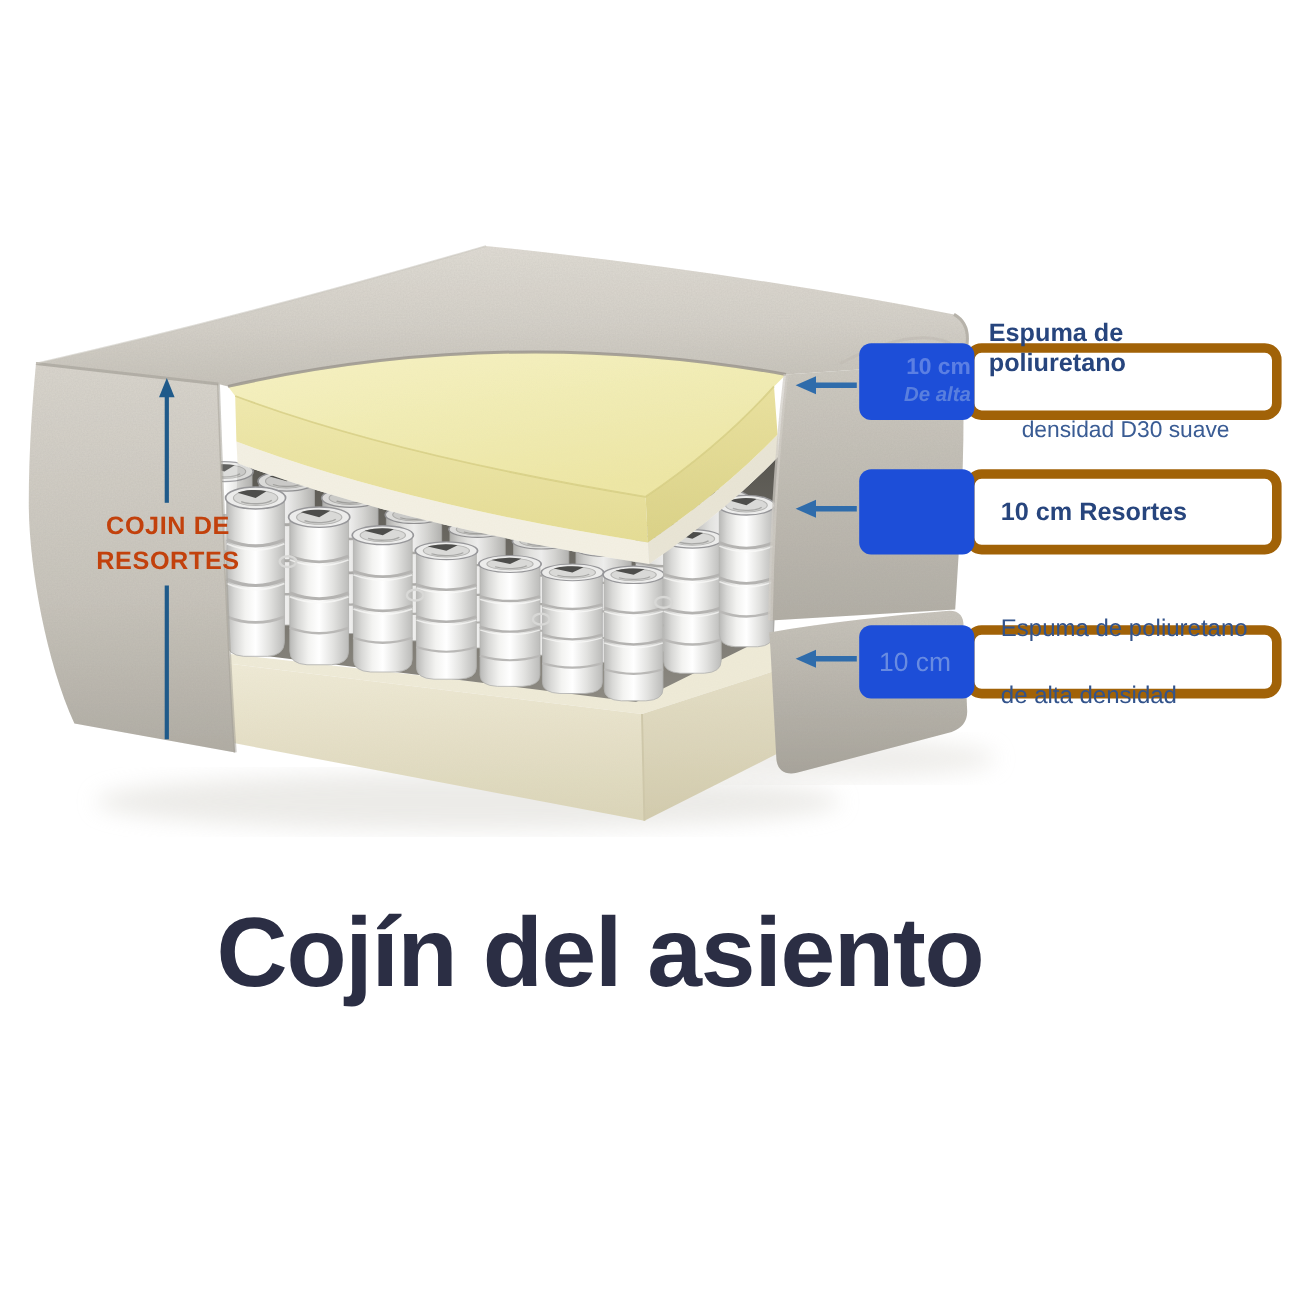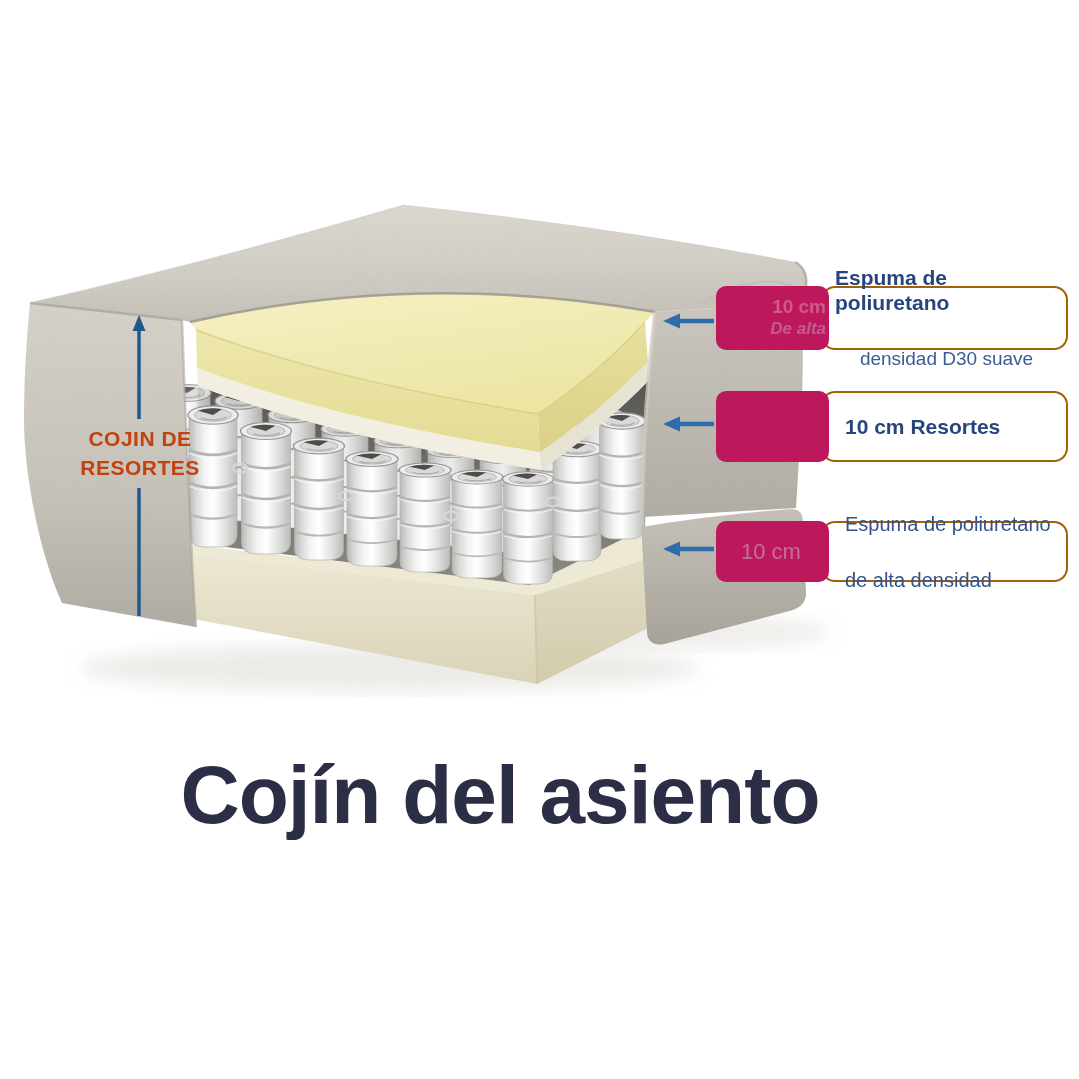--- a/index.html
+++ b/index.html
@@ -9,27 +9,27 @@
 
   
   .side-label{position:absolute;left:66px;top:424px;width:148px;text-align:center;
               font-weight:bold;font-size:21px;line-height:29px;letter-spacing:.5px;color:#c2410c;}
 
   
   .callout{position:absolute;left:716px;width:352px;display:flex;align-items:stretch;}
   .c1{top:286px;height:64px;}
   .c2{top:391px;height:71px;border-radius:25px;}
   .c3{top:521px;height:61px;}
-  .chip{width:113px;background:#be185d;border-radius:10px;margin-right:-8px;position:relative;z-index:2;
+  .chip{width:96px;background:#1d4ed8;border-radius:10px;margin-right:-8px;position:relative;z-index:2;
         overflow:hidden;display:flex;flex-direction:column;justify-content:center;align-items:flex-end;
         padding-right:3px;box-sizing:border-box;}
   .ghost{color:rgba(255,255,255,.28);font-weight:bold;font-size:19px;line-height:22px;white-space:nowrap;}
   .ghost.g2{font-weight:bold;font-style:italic;color:rgba(186,208,232,.38);font-size:17px;}
   .c3 .ghost{font-weight:normal;font-size:22px;color:rgba(198,216,238,.45);align-self:center;}
-  .cbody{flex:1;background:#ffffff;border:2px solid #a16207;border-radius:14px;z-index:1;
+  .cbody{flex:1;background:#ffffff;border:8px solid #a16207;border-radius:14px;z-index:1;
          display:flex;flex-direction:column;justify-content:center;box-sizing:border-box;
          padding:2px 8px 2px 22px;}
   .c1 .cbody{align-items:center;padding-left:12px;}
   .t{font-size:21px;line-height:25px;color:#27457d;}
   .bold{font-weight:bold;}
   .s{font-size:19px;line-height:24px;color:#3a5c94;margin-top:32px;}
   .c2 .t,.c2 .s{font-weight:bold;color:#27457d;font-size:21px;line-height:25px;}
   .c3 .t,.c3 .s{font-weight:normal;color:#32538b;font-size:20px;line-height:24px;}
 
   

